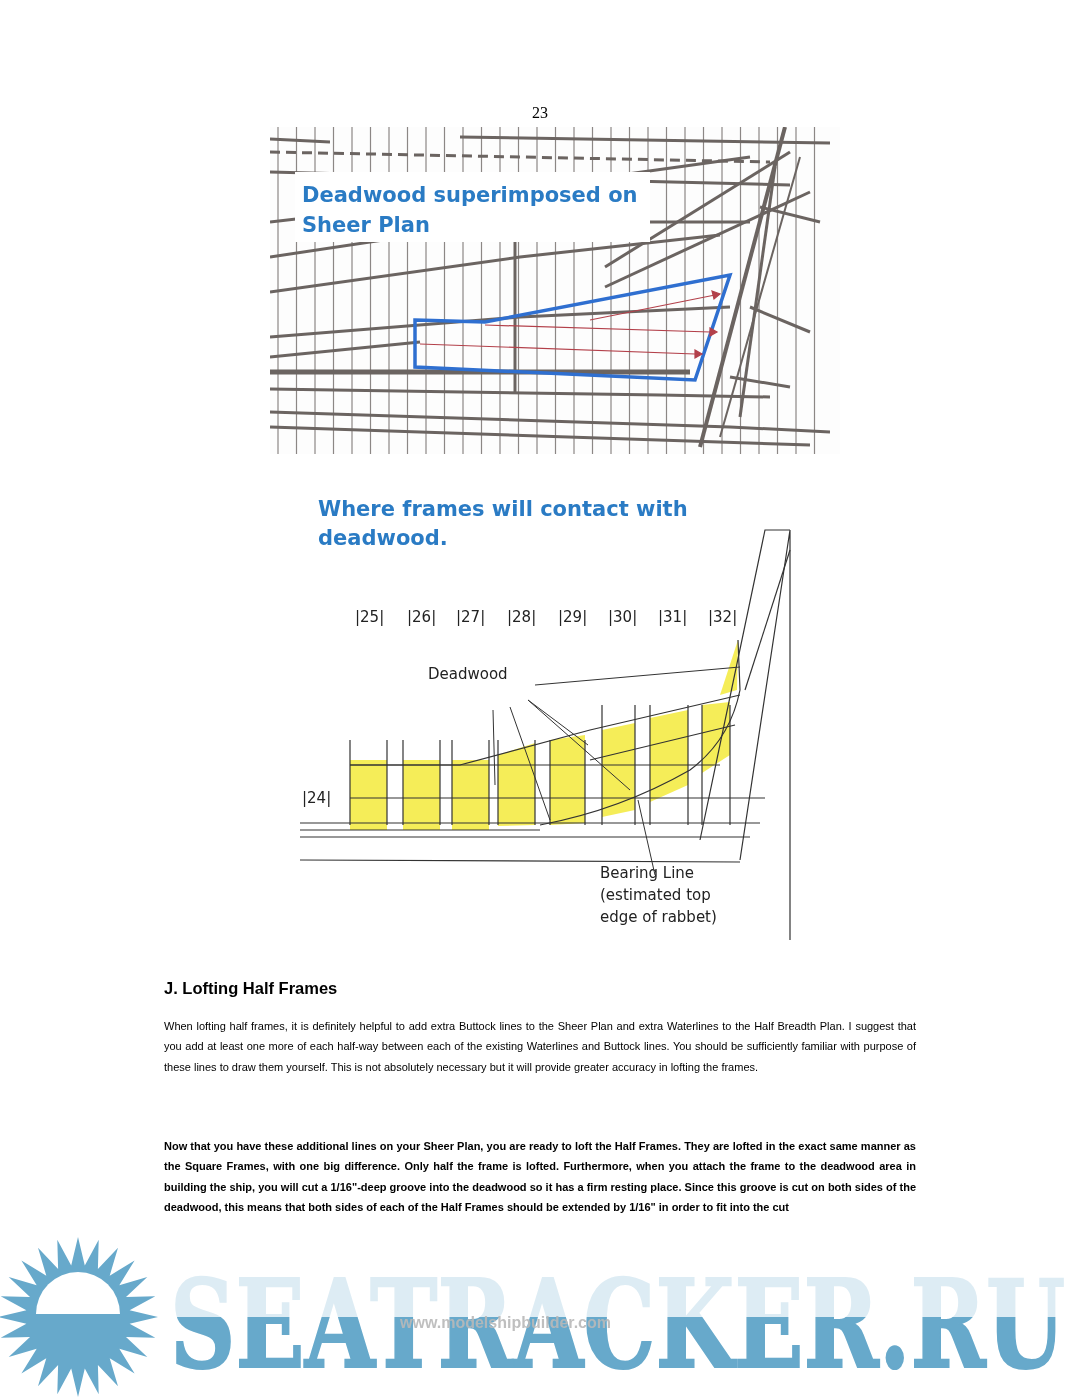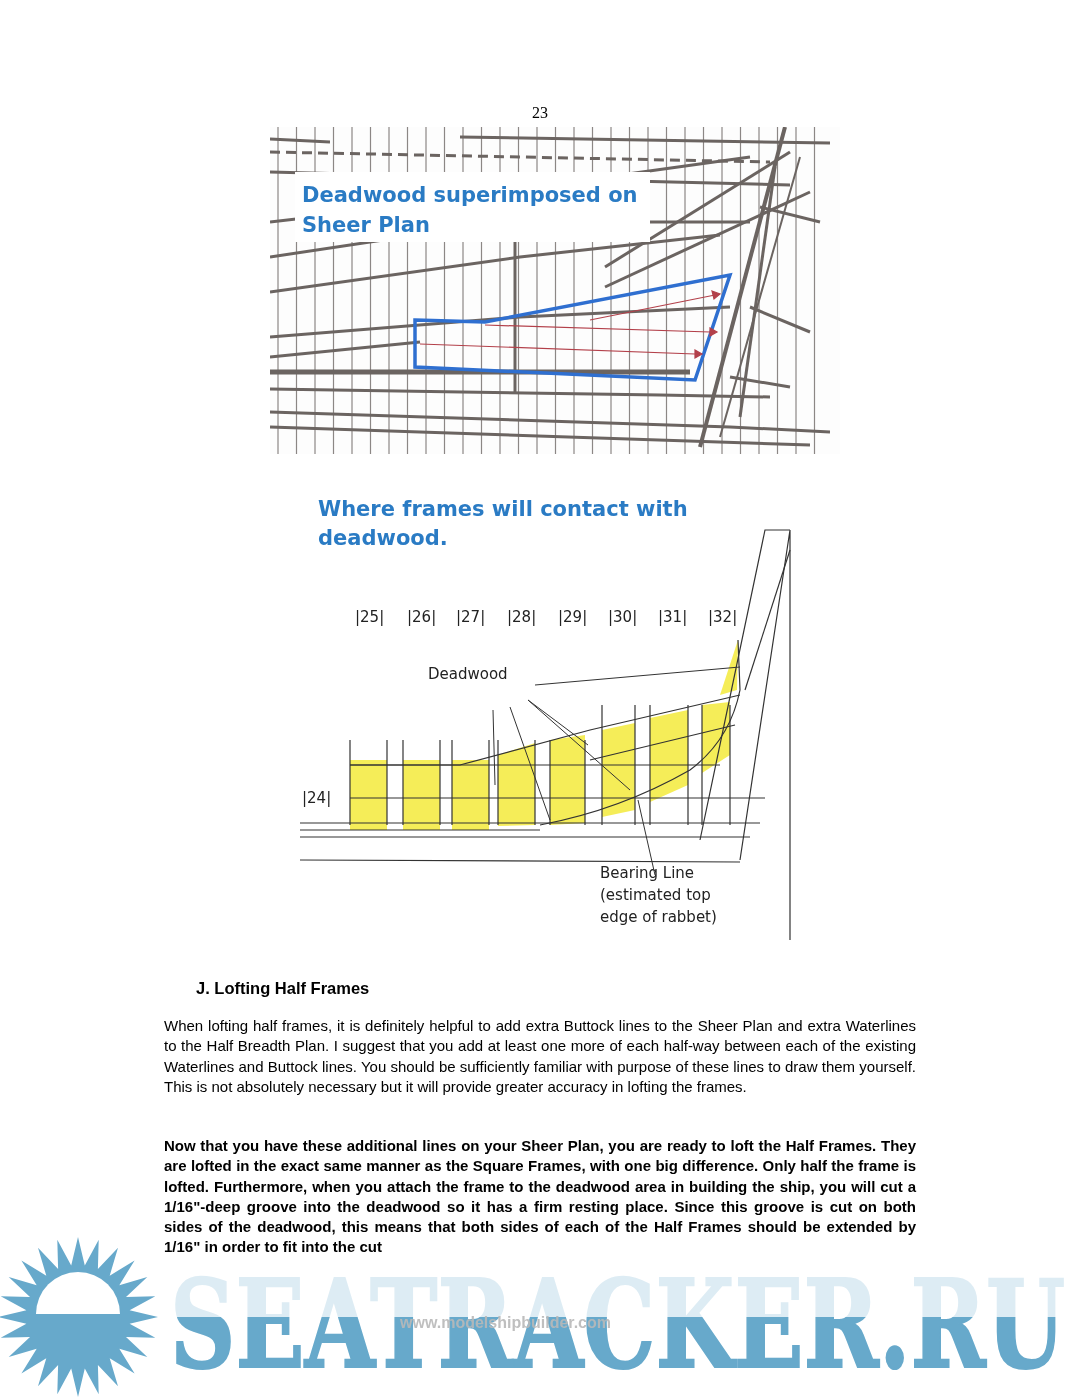--- a/index.html
+++ b/index.html
@@ -2,22 +2,22 @@
 <html><head>
 <meta charset="utf-8">
 <style>
   html, body { margin: 0; padding: 0; background: #ffffff; }
   body { width: 1080px; height: 1397px; position: relative; overflow: hidden; font-family: "Liberation Sans", sans-serif; color: #000; }
   .page-number { position: absolute; top: 104px; left: 0; width: 1080px; text-align: center; font-family: "Liberation Serif", serif; font-size: 16px; }
   .fig1 { position: absolute; left: 270px; top: 127px; width: 570px; height: 327px; }
   .fig2 { position: absolute; left: 290px; top: 490px; width: 520px; height: 450px; }
   .fig-caption { font-family: "DejaVu Sans", sans-serif; font-weight: bold; fill: #2a7bc4; }
   .fig-label { font-family: "DejaVu Sans", sans-serif; fill: #222; }
-  .heading { position: absolute; left: 164px; top: 979px; font-size: 16.5px; font-weight: bold; margin-left: 32px; }
-  .para { position: absolute; left: 164px; width: 752px; font-size: 15px; line-height: 20.3px; text-align: justify; }
+  .heading { position: absolute; left: 164px; top: 979px; font-size: 16.5px; font-weight: bold; }
+  .para { position: absolute; left: 164px; width: 752px; font-size: 11px; line-height: 20.3px; text-align: justify; }
   .para1 { top: 1016px; }
   .para2 { top: 1136px; font-weight: bold; }
   .watermark { position: absolute; left: 0; top: 1232px; width: 1080px; height: 165px; }
   .wm-url { position: absolute; left: 400px; top: 1314px; font-size: 16px; font-weight: bold; color: #b9b9b9; opacity: .9; }
 </style>
 </head>
 <body>
 
 <div class="page-number">23</div>
 

